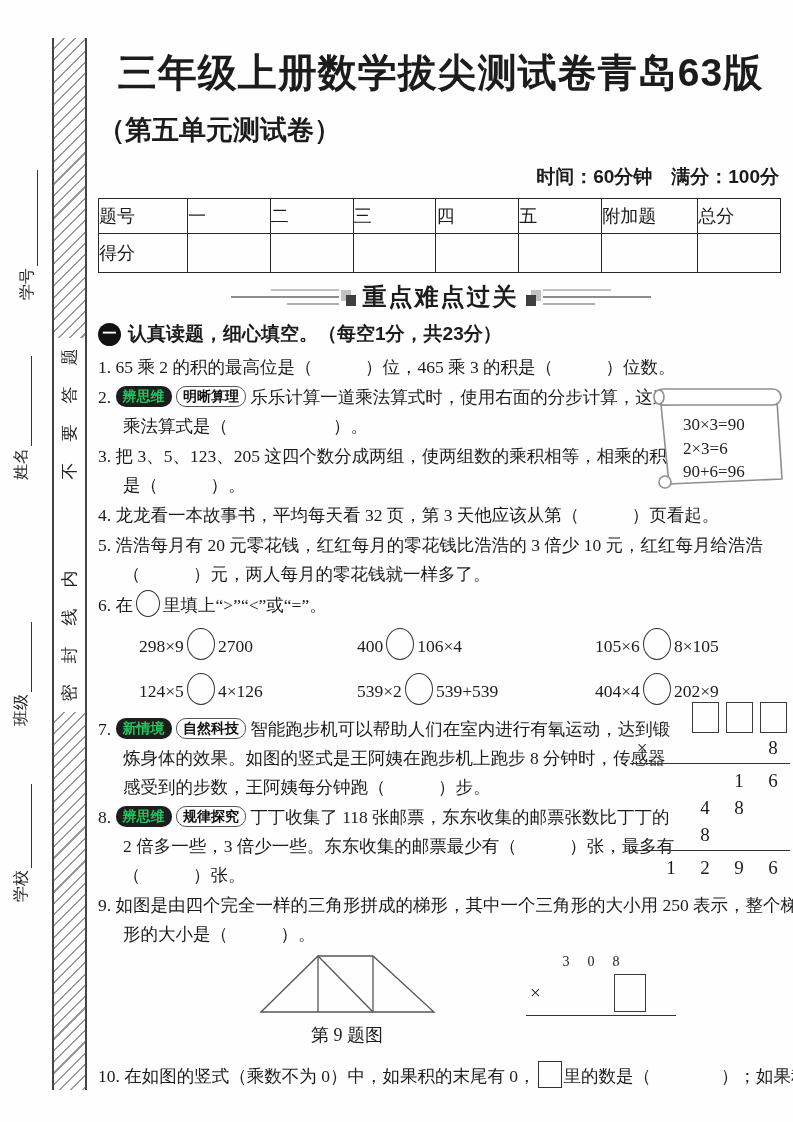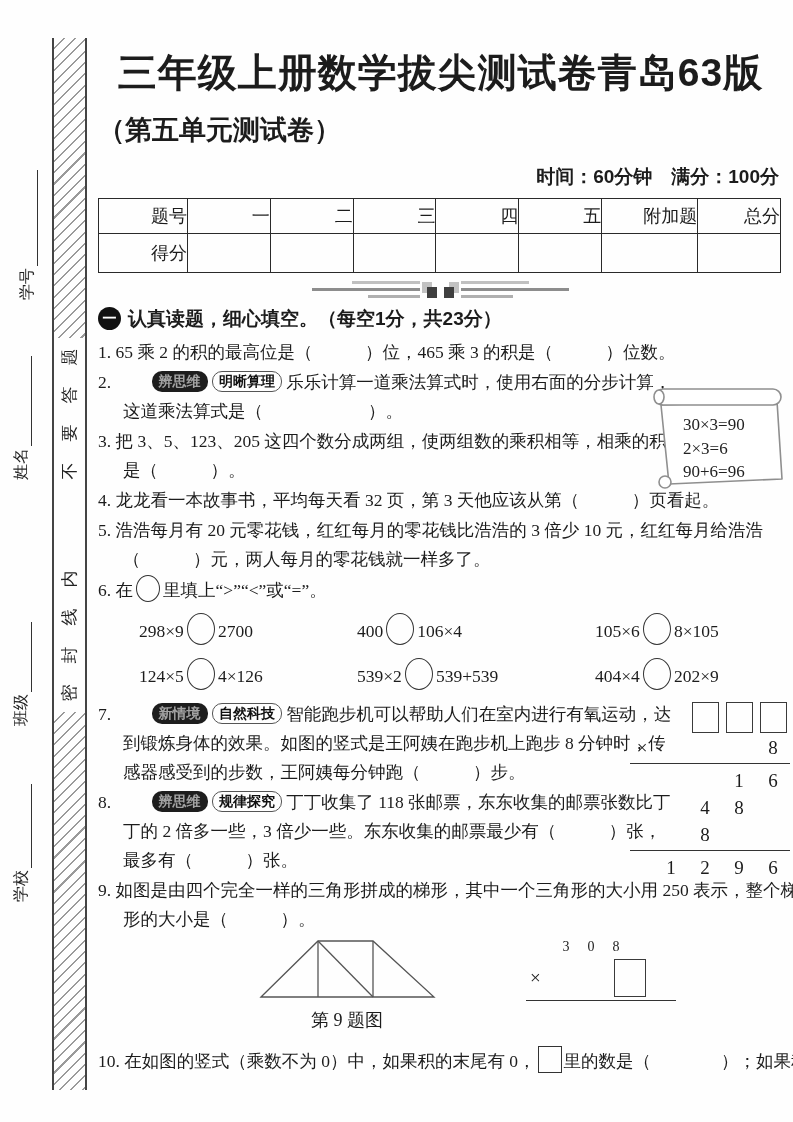--- a/index.html
+++ b/index.html
@@ -35,21 +35,21 @@
   .seal-gap{height:70px;}
 
   
   .main{position:absolute;left:98px;top:0;width:685px;}
   .title{margin:46px 0 0;text-align:center;font-size:39px;font-weight:700;letter-spacing:1px;}
   .subtitle{margin:12px 0 0;text-align:left;font-size:27px;font-weight:700;}
   .info-line{margin:16px 4px 8px 0;text-align:right;font-size:19px;font-weight:700;}
 
   table.score{border-collapse:collapse;width:683px;table-layout:fixed;margin-top:2px;}
   table.score td{
-    border:1.5px solid #2a2a2a;text-align:right;font-size:18px;
+    border:1.5px solid #2a2a2a;text-align:left;font-size:18px;
     height:34px;padding:0;
   }
   table.score tr.score-row td{height:38px;}
   td.c-first{width:88px;}
   td.c-extra{width:95px;}
 
   
   .banner{display:flex;align-items:center;justify-content:center;margin:8px 0 6px;gap:7px;}
   .speed{display:flex;flex-direction:column;gap:4.5px;}
   .speed span{display:block;height:2.6px;background:#8d8d8d;}
@@ -72,21 +72,21 @@
 
   
   .q{font-size:17.5px;line-height:29px;margin:1px 0;
      padding-left:25px;text-indent:-25px;}
   .q.wide{width:680px;}
   .q.narrow{width:550px;}
   .q10{padding-left:33px;text-indent:-33px;margin-top:14px;}
   .badge{font-family:"Liberation Sans","DejaVu Sans",sans-serif;
     font-size:14px;font-weight:700;border-radius:10px;padding:1px 7px;
     display:inline-block;text-indent:0;line-height:19px;position:relative;top:-2px;}
-  .badge-dark{background:#1d1d1d;color:#a3a3a3;margin-left:36px;}
+  .badge-dark{background:#1d1d1d;color:#22c55e;}
   .badge-light{border:1.5px solid #555;color:#111;padding:0 6px;}
 
   .circ{
     display:inline-block;width:26px;height:30px;border:1.4px solid #333;
     border-radius:50%;vertical-align:-8px;text-indent:0;margin:0 3px;
   }
   .circ.small{width:22px;height:25px;vertical-align:-6px;}
   .q6-grid{
     display:grid;grid-template-columns:218px 238px auto;
     row-gap:13px;margin:8px 0 10px 22px;font-size:17.5px;
@@ -191,20 +191,21 @@
   </tbody>
     </table>
 
   <div class="banner">
     <div class="speed left">
         <span class="sp1"></span>
         <span class="sp2"></span>
         <span class="sp3"></span>
       </div>
     <div class="deco l"></div>
+    <div class="banner-text heiti">重点难点过关</div>
     <div class="deco r"></div>
     <div class="speed right">
         <span class="sp1"></span>
         <span class="sp2"></span>
         <span class="sp3"></span>
       </div>
   </div>
 
   <div class="sec-head">
     <span class="sec-circle heiti">一</span>

